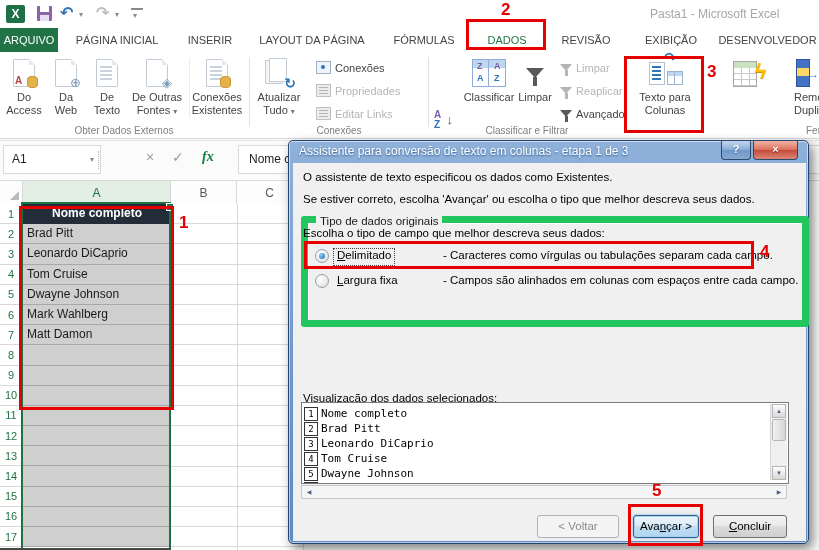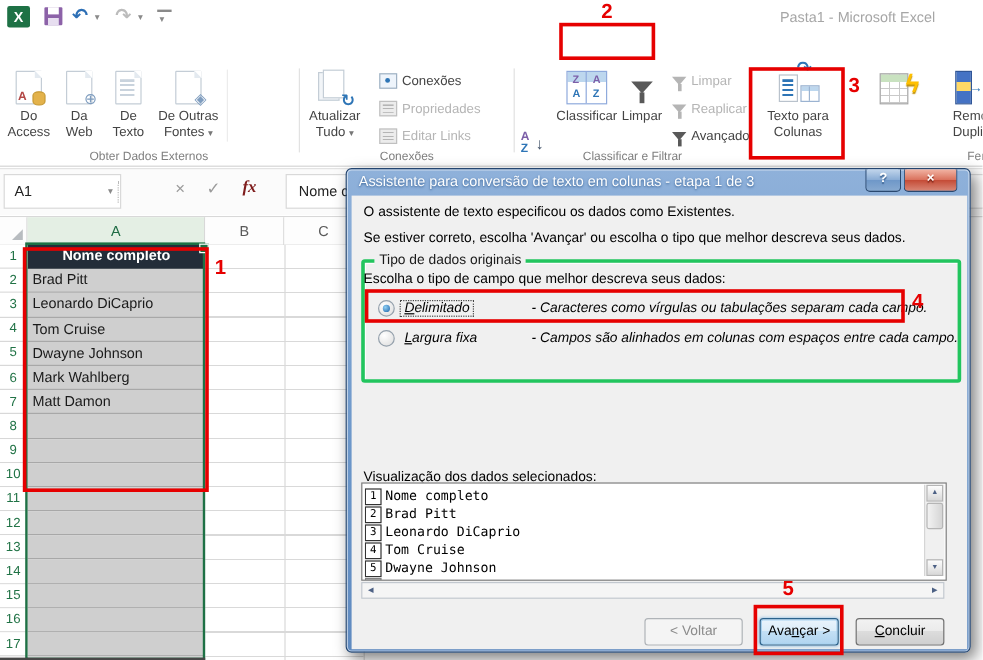--- a/index.html
+++ b/index.html
@@ -83,21 +83,21 @@
       background:linear-gradient(#4472c4 0 8px,#ffd966 8px 16px,#4472c4 16px 26px);}
   .rd .ra{position:absolute;right:-10px;top:8px;color:#2e75b6;font-size:11px;font-weight:bold;}
   .caret{font-size:8px;color:#777;}
 
   
   #formulabar{left:0;top:140px;width:819px;height:38px;background:#fbfbfb;border-top:1px solid #e3e3e3;}
   #namebox{left:3px;top:4px;width:88px;height:27px;background:#fff;border:1px solid #d9d9d9;line-height:27px;padding-left:8px;color:#222;font-size:12px;}
   #namebox .nb-caret{position:absolute;right:6px;top:0;font-size:8px;color:#8a8a8a;}
   #fb-div{left:98px;top:10px;height:18px;border-left:1px dotted #b9b9b9;}
   .fb-ico{top:8px;font-size:14px;color:#9b9b9b;}
-  #fb-fx{font-family:"Liberation Serif","DejaVu Serif",serif;font-style:italic;font-weight:bold;color:#7f1d1d;}
+  #fb-fx{font-family:"Liberation Serif","DejaVu Serif",serif;font-style:italic;font-weight:bold;color:#15803d;}
   #fb-field{left:238px;top:4px;width:580px;height:27px;background:#fff;border:1px solid #d9d9d9;line-height:27px;padding-left:10px;font-size:12px;color:#222;}
 
   
   #colheads{left:0;top:180px;width:819px;height:24px;border-top:1px solid #d8d8d8;}
   .chead{position:absolute;top:0;height:24px;line-height:24px;text-align:center;font-size:12px;background:#fdfdfd;
          border-right:1px solid #d8d8d8;border-bottom:1px solid #c6c6c6;box-sizing:border-box;color:#595959;}
   #corner{left:0;width:23px;}
   #corner::after{content:"";position:absolute;right:3px;bottom:4px;border-left:9px solid transparent;border-bottom:9px solid #b8bcc0;}
   #chA{left:23px;width:148px;background:#e4efe4;color:#1e6b43;border-bottom:2px solid #1e7145;}
   #chB{left:171px;width:66px;} #chC{left:237px;width:66px;}
@@ -128,24 +128,24 @@
   #dialog{left:288px;top:140px;width:521px;height:404px;z-index:50;border-radius:5px;
       background:linear-gradient(#8fb1da,#6b96c9 60%,#5f8ac0);border:1px solid #24456f;
       box-shadow:4px 5px 12px rgba(0,0,0,.5), inset 0 0 0 1px rgba(255,255,255,.55);box-sizing:border-box;}
   #dlg-title{position:absolute;left:10px;top:3px;color:#fff;font-size:12px;text-shadow:0 1px 2px #2e5a8f;}
   .capbtn{position:absolute;top:0;height:19px;border:1px solid #29486f;border-top:none;border-radius:0 0 4px 4px;
       color:#fff;text-align:center;line-height:17px;font-size:11px;font-weight:bold;box-sizing:border-box;}
   #dlg-help{left:432px;width:30px;background:linear-gradient(#c2d6ec,#88abd4 50%,#6e97c8 50%,#87a9d0);text-shadow:0 1px 1px #3a618f;}
   #dlg-close{left:464px;width:45px;background:linear-gradient(#f2b5a5,#d9705b 50%,#c44a35 50%,#d98776);text-shadow:0 1px 1px #7e2619;}
   #dlg-client{position:absolute;left:4px;top:22px;width:513px;height:378px;background:#f0f0f0;font-size:11.5px;color:#000;}
   .dtext{position:absolute;left:10px;}
-  #groupbox{position:absolute;left:8px;top:53px;width:494px;height:97px;border:3px solid #22c55e;border-radius:3px;
+  #groupbox{position:absolute;left:8px;top:53px;width:494px;height:97px;border:7px solid #22c55e;border-radius:3px;
       box-shadow:inset 1px 1px 0 #fdfdfd;}
   #groupbox .glab{position:absolute;left:8px;top:-8px;background:#f0f0f0;padding:0 4px;color:#1a1a1a;}
-  .radiorow{position:absolute;left:22px;height:16px;display:flex;align-items:center;font-style:italic;}
+  .radiorow{position:absolute;left:22px;height:16px;display:flex;}
   .radio{position:relative;width:12px;height:12px;border-radius:50%;border:1px solid #94a0ac;
       background:radial-gradient(circle at 35% 30%,#fff,#dcdcdc);flex:none;margin-right:5px;}
   .radio.sel::after{content:"";position:absolute;left:3px;top:3px;width:6px;height:6px;border-radius:50%;
       background:radial-gradient(circle at 35% 35%,#8fd0f5,#1d62a8);}
   .rlabel{padding:0 3px;}
   .rlabel.focusdot{outline:1px dotted #444;}
   .rdesc{position:absolute;left:128px;white-space:nowrap;}
   #preview-box{position:absolute;left:8px;top:239px;width:486px;height:80px;background:#fff;border:1px solid #7b7b7b;overflow:hidden;}
   #preview-rows{position:absolute;left:2px;top:3px;right:18px;bottom:0;overflow:hidden;}
   .prow{height:15px;display:flex;align-items:center;}
@@ -174,20 +174,31 @@
     <div class="abs xl-logo">X</div>
     <div class="abs floppy"></div>
     <span class="abs undo">↶</span>
     <span class="abs qcaret" style="left:79px;">▾</span>
     <span class="abs redo">↷</span>
     <span class="abs qcaret" style="left:115px;">▾</span>
     <div class="abs qat-custom"></div>
     <span class="abs" id="win-title">Pasta1 - Microsoft Excel</span>
   </div>
 
+  <div class="abs" id="tabrow">
+    <span class="tab file" style="left:0;width:58px;">ARQUIVO</span>
+    <span class="tab" style="left:62px;width:110px;">PÁGINA INICIAL</span>
+    <span class="tab" style="left:176px;width:68px;">INSERIR</span>
+    <span class="tab" style="left:248px;width:128px;">LAYOUT DA PÁGINA</span>
+    <span class="tab" style="left:380px;width:88px;">FÓRMULAS</span>
+    <span class="tab selected" style="left:472px;width:70px;">DADOS</span>
+    <span class="tab" style="left:546px;width:80px;">REVISÃO</span>
+    <span class="tab" style="left:630px;width:82px;">EXIBIÇÃO</span>
+    <span class="tab" style="left:716px;width:103px;">DESENVOLVEDOR</span>
+  </div>
 
   <div class="abs" id="ribbon">
 
     <div class="bigbtn" style="left:3px;width:42px;">
       <div class="bicon">
           <div class="page">
             <span class="badge">A</span>
             <span class="cyl"></span>
           </div>
         </div>
@@ -211,20 +222,29 @@
     </div>
     <div class="bigbtn" style="left:129px;width:56px;">
       <div class="bicon">
           <div class="page">
             <span class="glyph">◈</span>
           </div>
         </div>
       <div><span>De Outras Fontes</span> <span class="caret">▾</span></div>
     </div>
     <div class="gsep" style="left:189px;top:6px;height:60px;background:#ececec;"></div>
+    <div class="bigbtn" style="left:187px;width:60px;">
+      <div class="bicon">
+          <div class="page">
+            <span class="lines"></span>
+            <span class="cyl"></span>
+          </div>
+        </div>
+      <div>Conexões Existentes</div>
+    </div>
     <div class="grplabel" style="left:0;width:248px;">Obter Dados Externos</div>
     <div class="gsep" style="left:249px;"></div>
 
     <div class="bigbtn" style="left:252px;width:54px;">
       <div class="bicon">
           <div class="pagestack">
             <div class="p1"></div>
             <div class="p2"></div>
             <span class="ref">↻</span>
           </div>

